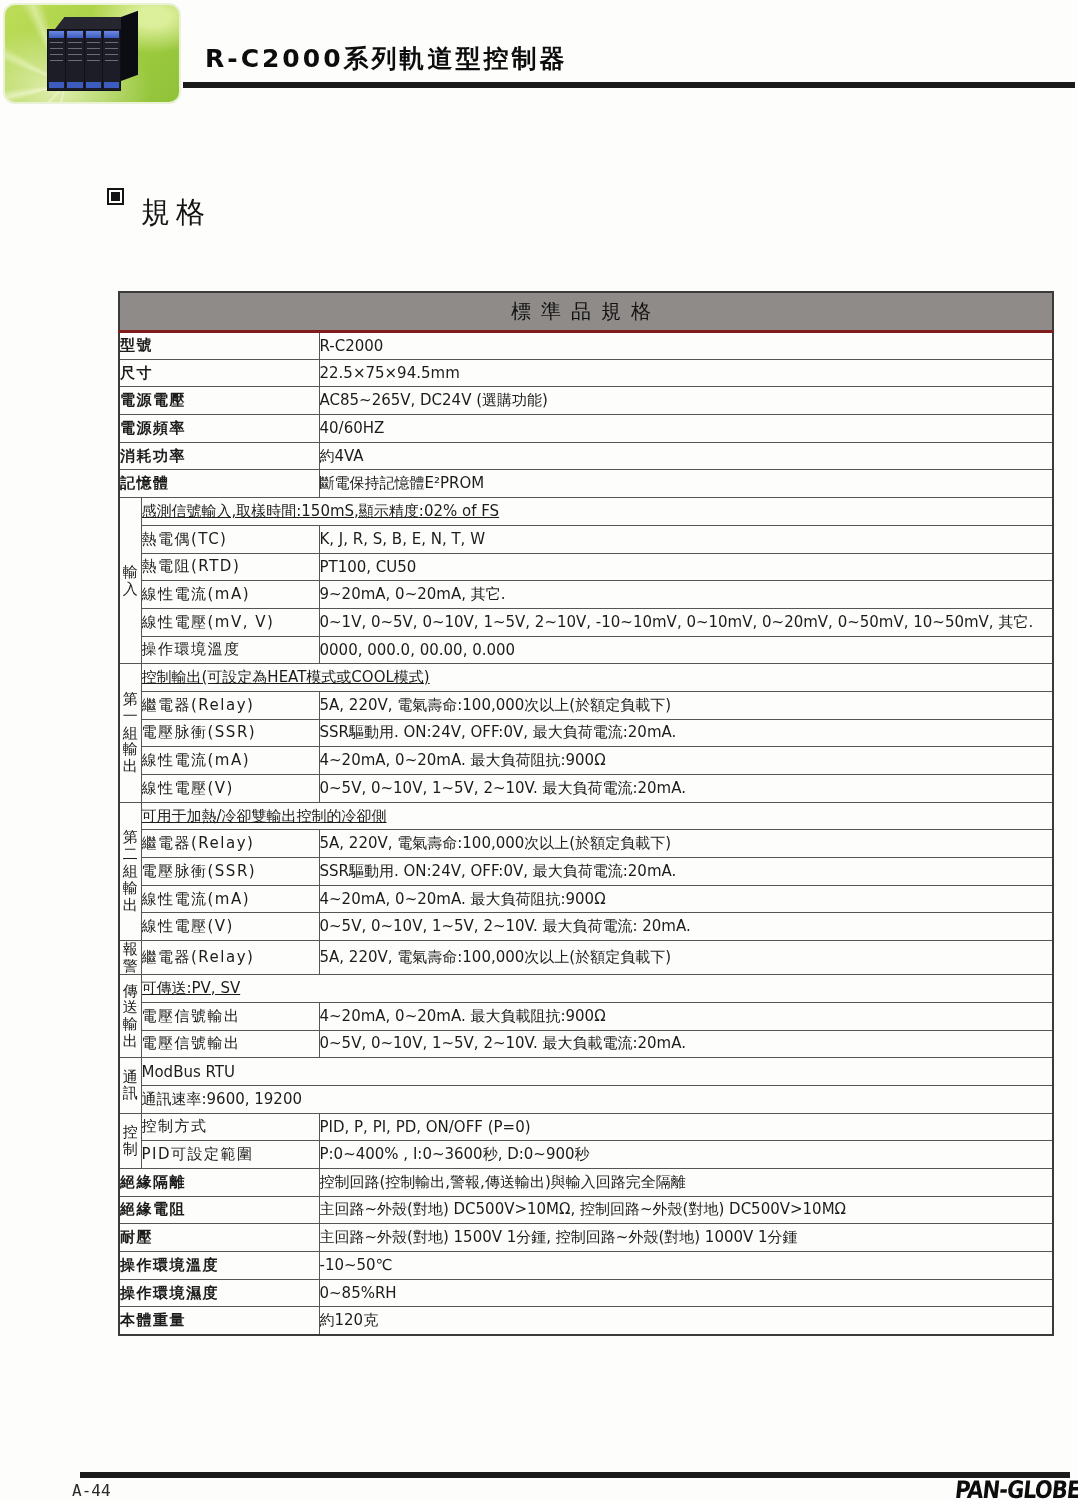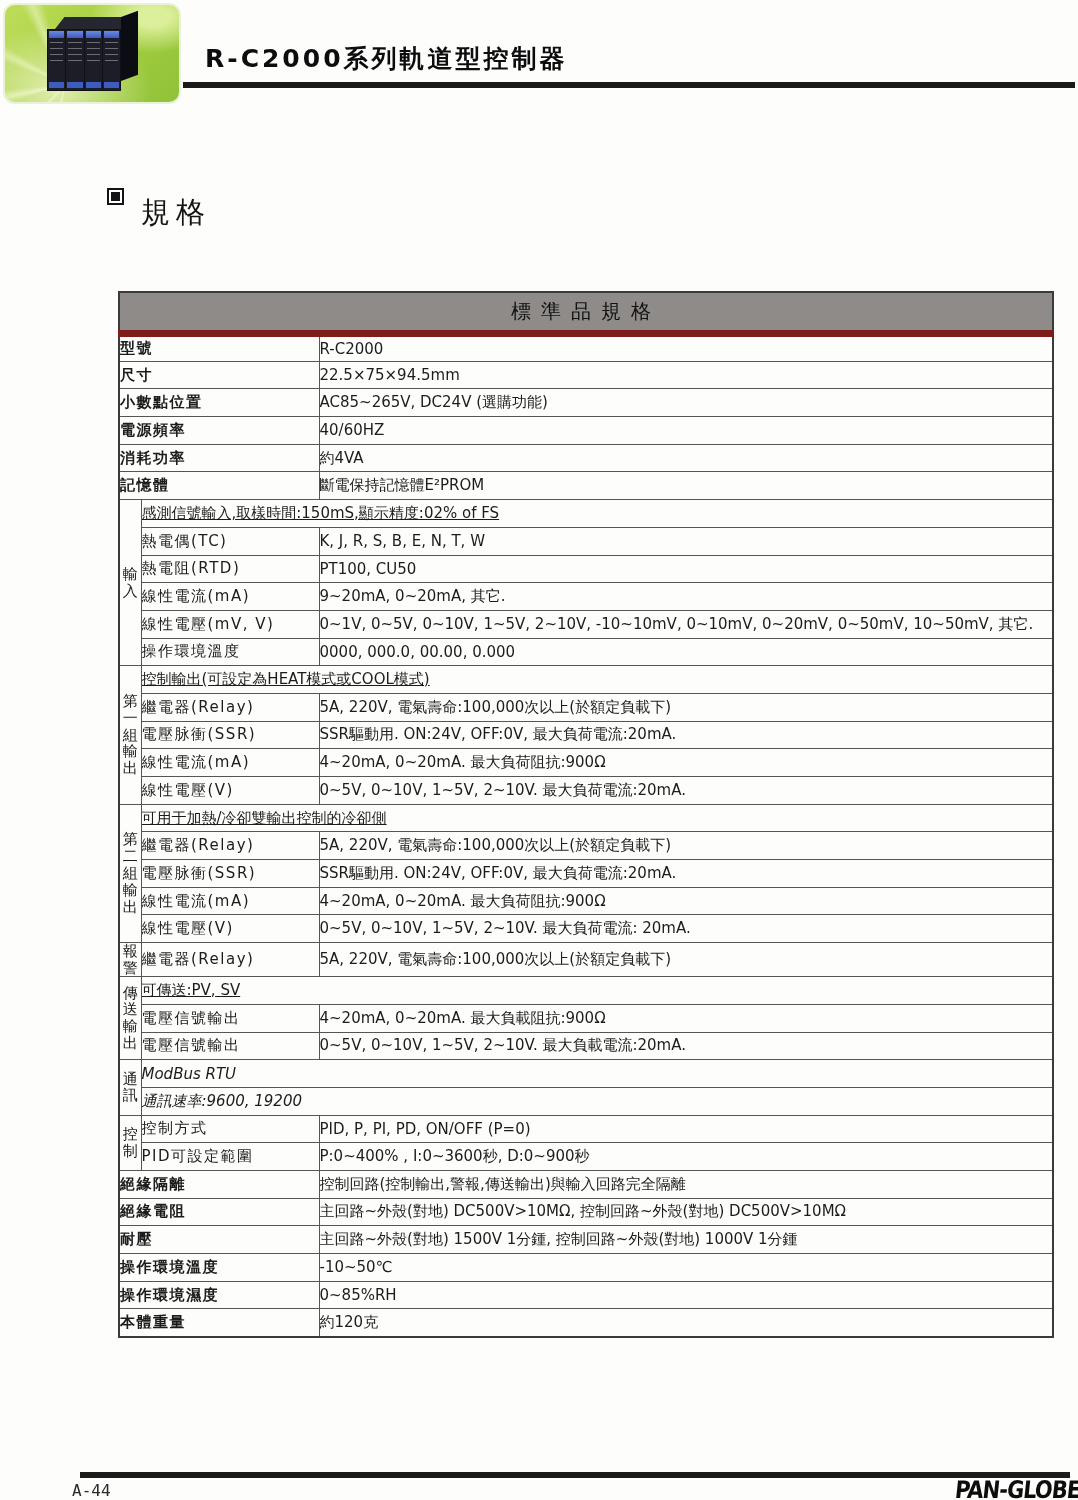--- a/index.html
+++ b/index.html
@@ -54,32 +54,32 @@
 
   
   #spec-table{
     position:absolute;left:118px;top:291px;width:934px;
     border-collapse:collapse;table-layout:fixed;
     border:2px solid #3b3b3b;
   }
   #spec-table th.band{
     height:35px;background:#8f8b88;color:#121212;
     font-size:20px;font-weight:500;letter-spacing:10px;
-    border-bottom:7px solid #7f1d1d;text-align:center;
+    border-bottom:3px solid #7f1d1d;text-align:center;
   }
   #spec-table td{
     border:1px solid #555;height:27.7px;box-sizing:border-box;
     padding:0;vertical-align:middle;white-space:nowrap;overflow:hidden;
     font-size:15px;color:#1c1c1c;
   }
   td.label{padding-left:13px;font-size:16px;letter-spacing:1.5px;}
   td.label.plain{padding-left:36px;font-weight:bold;}
   td.value{padding-left:14px;}
   td.merged-indent{padding-left:192px;text-decoration:underline;}
-  td.merged-left{padding-left:13px;font-style:italic;}
+  td.merged-left{padding-left:13px;}
   td.gcell{text-align:center;padding:0;font-size:15px;line-height:1.12;}
   td.gcell .vc{display:block;}
   td.gcell.small{font-size:11.5px;line-height:1.1;}
 
   
   .footer-rule{position:absolute;left:80px;top:1472px;width:990px;height:6px;background:#1b1b1b;}
   .page-number{position:absolute;left:72px;top:1481px;font-family:"DejaVu Sans Mono",monospace;
     font-size:16px;color:#2a2a2a;}
   .brand-logo{position:absolute;right:-2px;top:1478px;
     font-size:21px;font-weight:900;letter-spacing:-1px;color:#0d0d0d;
@@ -128,21 +128,21 @@
   <tbody id="spec-rows">
       <tr>
         <td class="label plain" colspan="2">型號</td>
         <td class="value">R-C2000</td>
       </tr>
       <tr>
         <td class="label plain" colspan="2">尺寸</td>
         <td class="value">22.5×75×94.5mm</td>
       </tr>
       <tr>
-        <td class="label plain" colspan="2">小數點位置</td>
+        <td class="label plain" colspan="2">電源電壓</td>
         <td class="value">AC85~265V, DC24V (選購功能)</td>
       </tr>
       <tr>
         <td class="label plain" colspan="2">電源頻率</td>
         <td class="value">40/60HZ</td>
       </tr>
       <tr>
         <td class="label plain" colspan="2">消耗功率</td>
         <td class="value">約4VA</td>
       </tr>

